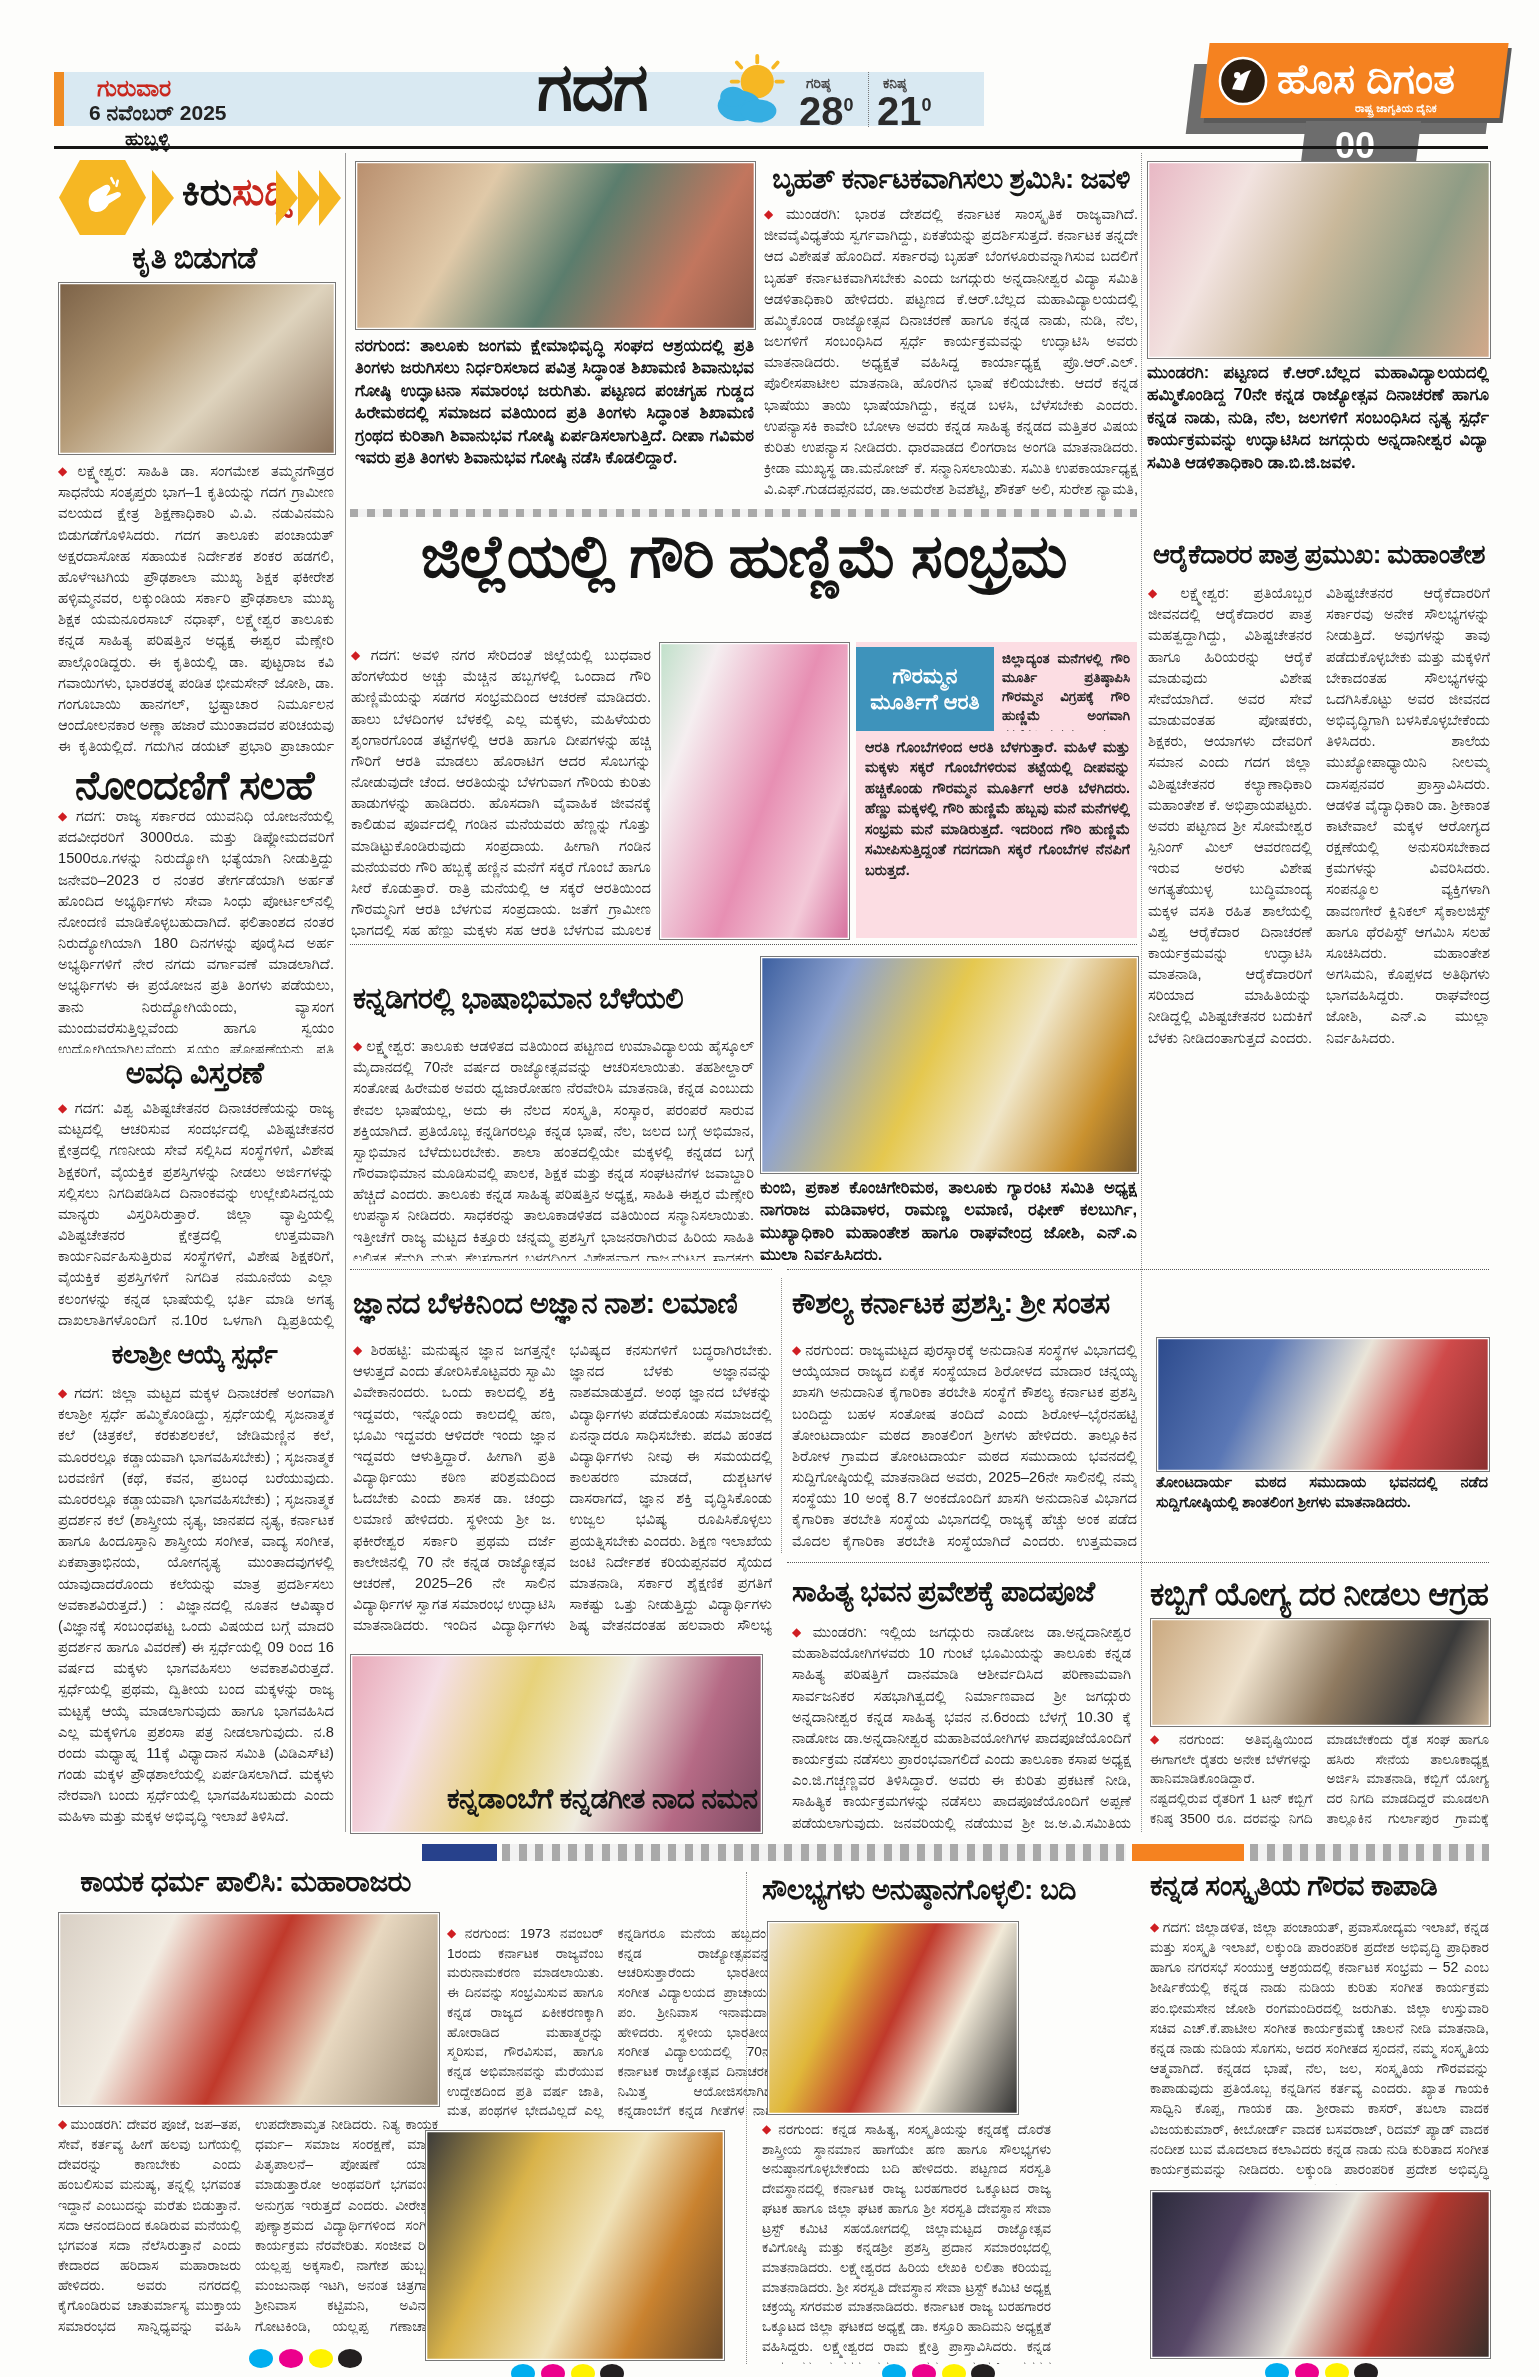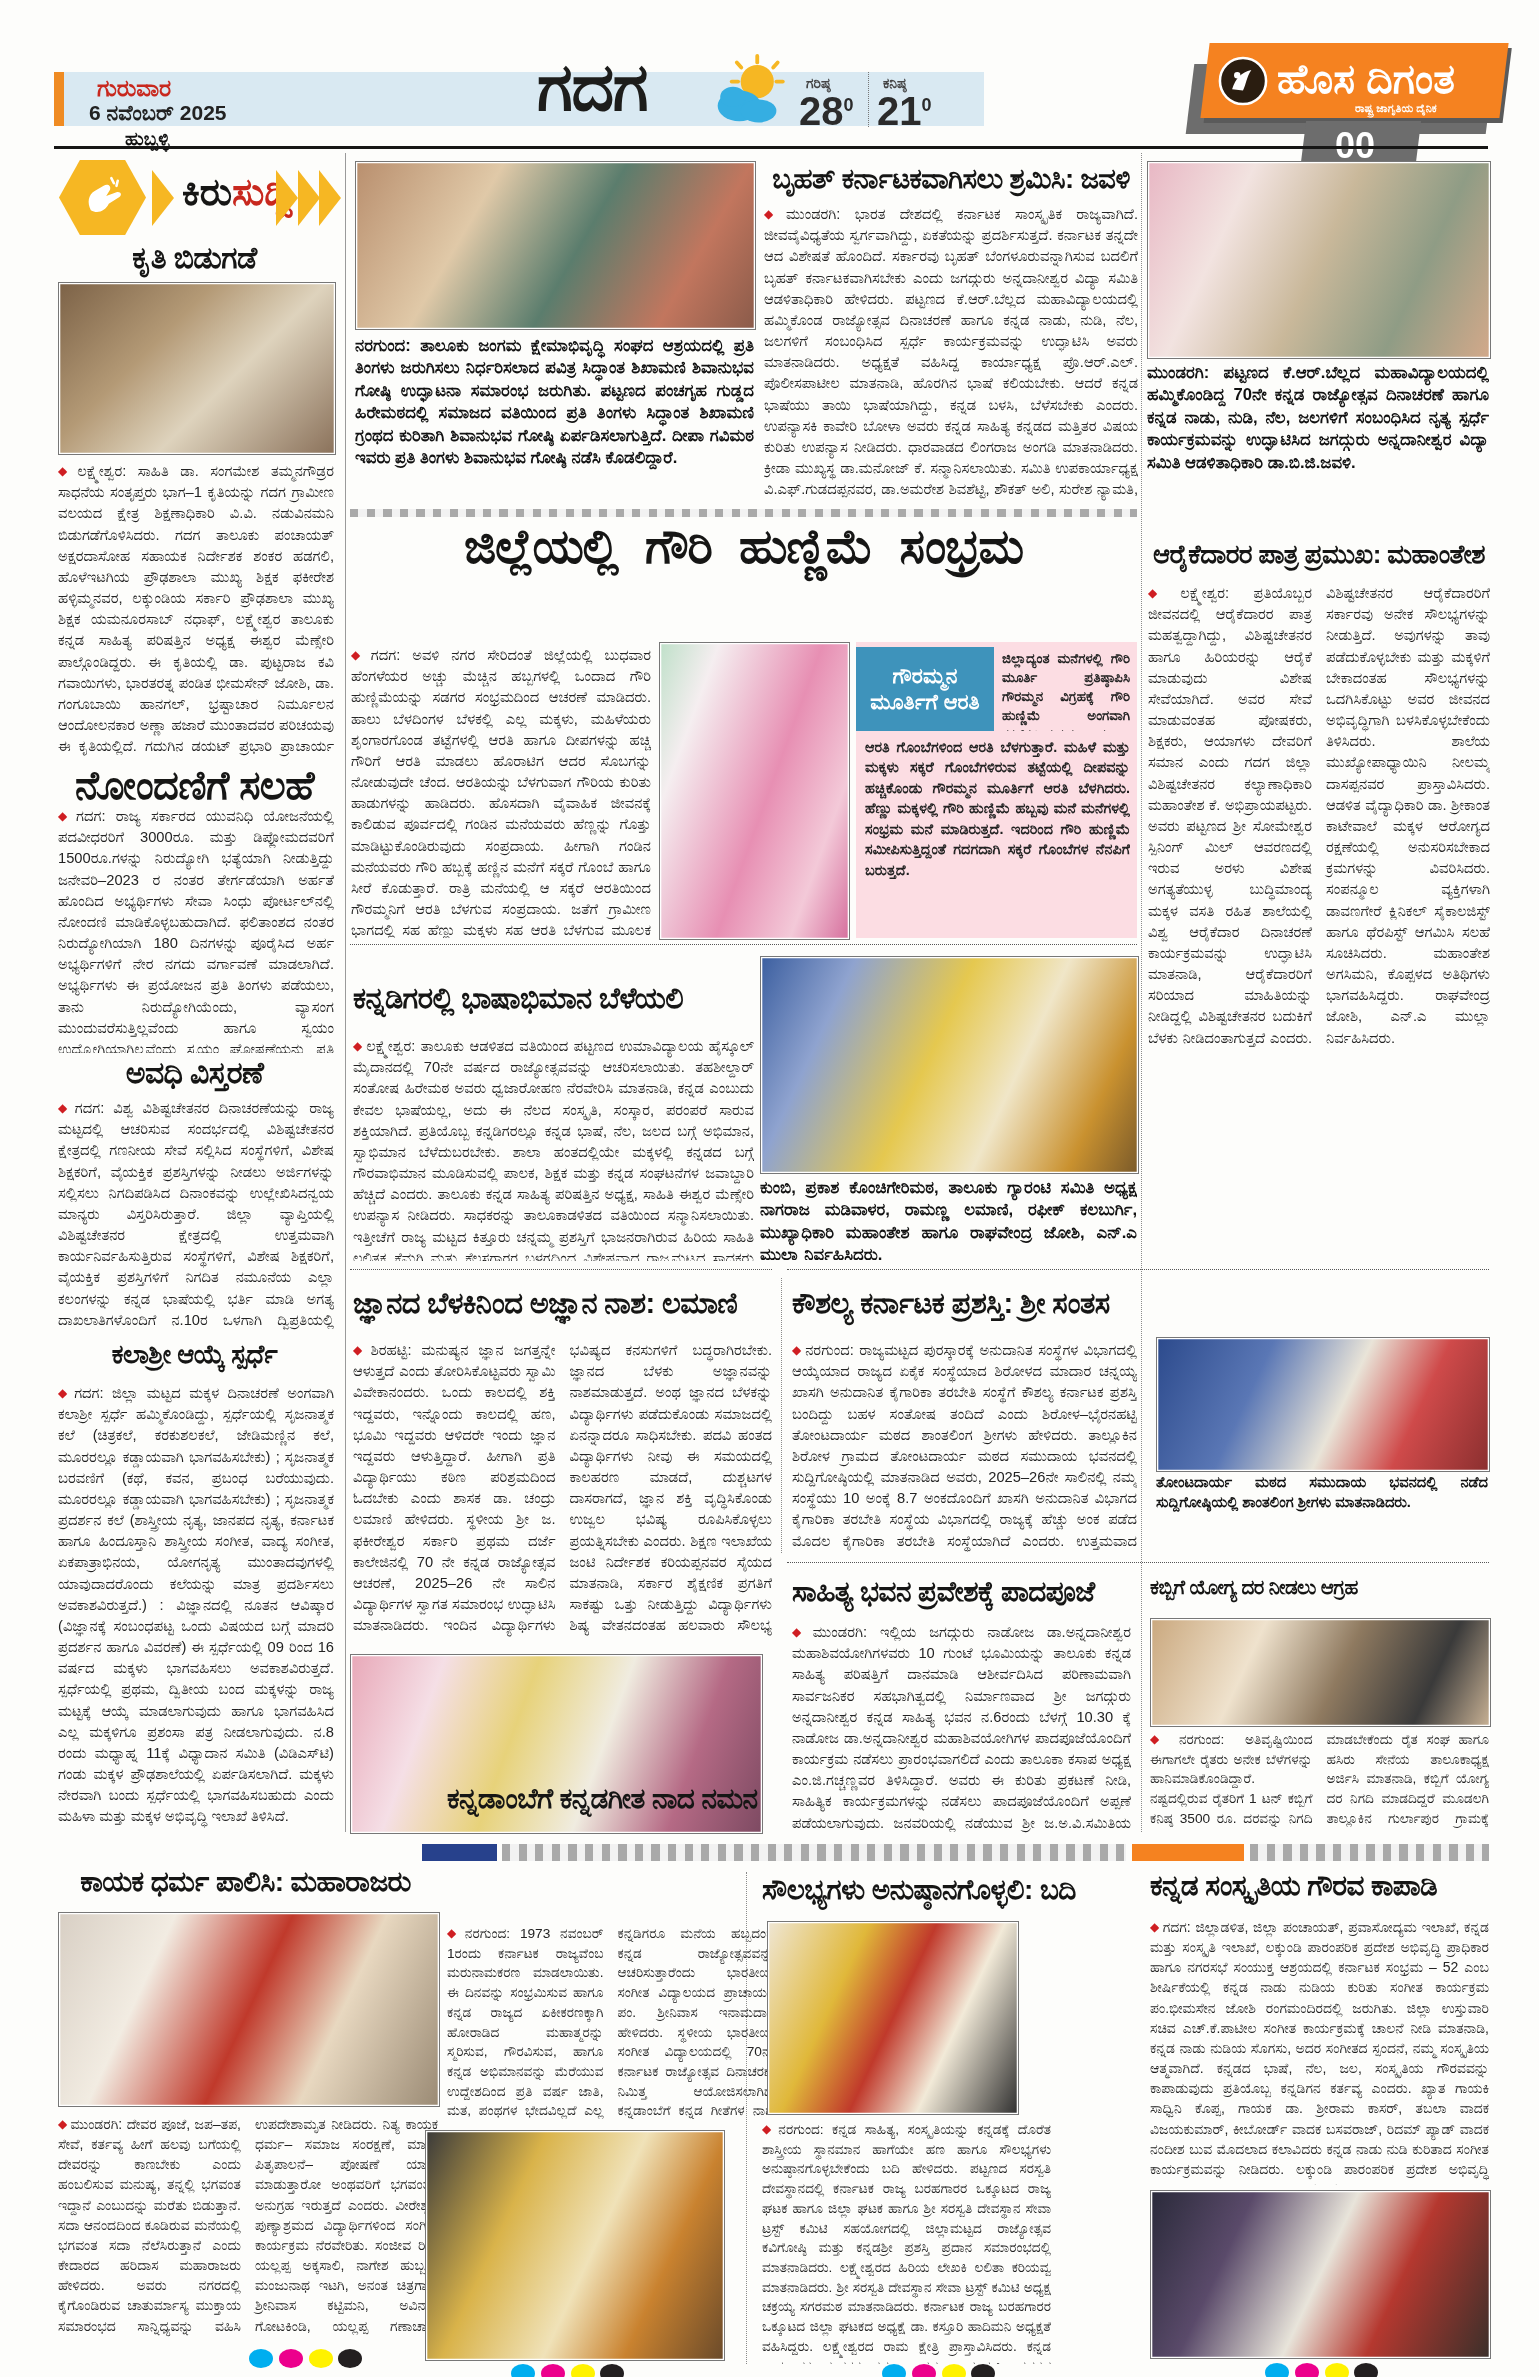--- a/index.html
+++ b/index.html
@@ -123,21 +123,21 @@
 <div class="abs caption" style="left:355px;top:335px;width:399px;height:167px;">ನರಗುಂದ: ತಾಲೂಕು ಜಂಗಮ ಕ್ಷೇಮಾಭಿವೃದ್ಧಿ ಸಂಘದ ಆಶ್ರಯದಲ್ಲಿ ಪ್ರತಿ ತಿಂಗಳು ಜರುಗಿಸಲು ನಿರ್ಧರಿಸಲಾದ ಪವಿತ್ರ ಸಿದ್ಧಾಂತ ಶಿಖಾಮಣಿ ಶಿವಾನುಭವ ಗೋಷ್ಠಿ ಉದ್ಘಾಟನಾ ಸಮಾರಂಭ ಜರುಗಿತು. ಪಟ್ಟಣದ ಪಂಚಗೃಹ ಗುಡ್ಡದ ಹಿರೇಮಠದಲ್ಲಿ ಸಮಾಜದ ವತಿಯಿಂದ ಪ್ರತಿ ತಿಂಗಳು ಸಿದ್ಧಾಂತ ಶಿಖಾಮಣಿ ಗ್ರಂಥದ ಕುರಿತಾಗಿ ಶಿವಾನುಭವ ಗೋಷ್ಠಿ ಏರ್ಪಡಿಸಲಾಗುತ್ತಿದೆ. ದೀಪಾ ಗವಿಮಠ ಇವರು ಪ್ರತಿ ತಿಂಗಳು ಶಿವಾನುಭವ ಗೋಷ್ಠಿ ನಡೆಸಿ ಕೊಡಲಿದ್ದಾರೆ.</div>
 
 <div class="abs headline" style="left:764px;top:164px;width:374px;font-size:27.5px;">ಬೃಹತ್ ಕರ್ನಾಟಕವಾಗಿಸಲು ಶ್ರಮಿಸಿ: ಜವಳಿ</div>
 <div class="abs body-text" style="left:764px;top:204px;width:374px;height:298px;"><span class="bullet">◆</span><span>ಮುಂಡರಗಿ: ಭಾರತ ದೇಶದಲ್ಲಿ ಕರ್ನಾಟಕ ಸಾಂಸ್ಕೃತಿಕ ರಾಜ್ಯವಾಗಿದೆ. ಜೀವವೈವಿಧ್ಯತೆಯ ಸ್ವರ್ಗವಾಗಿದ್ದು, ಏಕತೆಯನ್ನು ಪ್ರದರ್ಶಿಸುತ್ತದೆ. ಕರ್ನಾಟಕ ತನ್ನದೇ ಆದ ವಿಶೇಷತೆ ಹೊಂದಿದೆ. ಸರ್ಕಾರವು ಬೃಹತ್ ಬೆಂಗಳೂರುವನ್ನಾಗಿಸುವ ಬದಲಿಗೆ ಬೃಹತ್ ಕರ್ನಾಟಕವಾಗಿಸಬೇಕು ಎಂದು ಜಗದ್ಗುರು ಅನ್ನದಾನೀಶ್ವರ ವಿದ್ಯಾ ಸಮಿತಿ ಆಡಳಿತಾಧಿಕಾರಿ ಹೇಳಿದರು. ಪಟ್ಟಣದ ಕೆ.ಆರ್.ಬೆಲ್ಲದ ಮಹಾವಿದ್ಯಾಲಯದಲ್ಲಿ ಹಮ್ಮಿಕೊಂಡ ರಾಜ್ಯೋತ್ಸವ ದಿನಾಚರಣೆ ಹಾಗೂ ಕನ್ನಡ ನಾಡು, ನುಡಿ, ನೆಲ, ಜಲಗಳಿಗೆ ಸಂಬಂಧಿಸಿದ ಸ್ಪರ್ಧೆ ಕಾರ್ಯಕ್ರಮವನ್ನು ಉದ್ಘಾಟಿಸಿ ಅವರು ಮಾತನಾಡಿದರು. ಅಧ್ಯಕ್ಷತೆ ವಹಿಸಿದ್ದ ಕಾರ್ಯಾಧ್ಯಕ್ಷ ಪ್ರೊ.ಆರ್.ಎಲ್. ಪೊಲೀಸಪಾಟೀಲ ಮಾತನಾಡಿ, ಹೊರಗಿನ ಭಾಷೆ ಕಲಿಯಬೇಕು. ಆದರೆ ಕನ್ನಡ ಭಾಷೆಯು ತಾಯಿ ಭಾಷೆಯಾಗಿದ್ದು, ಕನ್ನಡ ಬಳಸಿ, ಬೆಳೆಸಬೇಕು ಎಂದರು. ಉಪನ್ಯಾಸಕಿ ಕಾವೇರಿ ಬೋಳಾ ಅವರು ಕನ್ನಡ ಸಾಹಿತ್ಯ ಕನ್ನಡದ ಮತ್ತಿತರ ವಿಷಯ ಕುರಿತು ಉಪನ್ಯಾಸ ನೀಡಿದರು. ಧಾರವಾಡದ ಲಿಂಗರಾಜ ಅಂಗಡಿ ಮಾತನಾಡಿದರು. ಕ್ರೀಡಾ ಮುಖ್ಯಸ್ಥ ಡಾ.ಮನೋಜ್ ಕೆ. ಸನ್ಮಾನಿಸಲಾಯಿತು. ಸಮಿತಿ ಉಪಕಾರ್ಯಾಧ್ಯಕ್ಷ ವಿ.ಎಫ್.ಗುಡದಪ್ಪನವರ, ಡಾ.ಅಮರೇಶ ಶಿವಶೆಟ್ಟಿ, ಶೌಕತ್ ಅಲಿ, ಸುರೇಶ ನ್ಯಾಮತಿ, ಡಾ.ಕುಮಾರ ಭರಮಗೌಡರ, ಡಾ.ಆರ್.ಎಚ್.ಜಂಗಣವಾರಿ, ಡಾ.ಸಚಿನ್ ಉಪ್ಪಾರ ಹಾಗೂ ಪ್ರಾಚಾರ್ಯ ಡಾ. ಸಂತೋಷ ಹಿರೇಮಠ ಪ್ರಾಸ್ತಾವಿಸಿದರು. ವಿದ್ಯಾರ್ಥಿಗಳನ್ನು ಸ್ವಾಗತಿಸಿದರು. ಲಕ್ಷ್ಮೀ ಕಠಕಪ್ಪನವರ ನಿರೂಪಿಸಿದರು. ಈರಮ್ಮ ಬಂಡಿವಡ್ಡರ ವಂದಿಸಿದರು.</span></div>
 
 <div class="abs photo" style="left:1147px;top:161px;width:342px;height:196px;background:linear-gradient(115deg,#e8b7c4 0%,#f2e3e0 25%,#c9b89a 50%,#8f9c85 75%,#d3a98a 100%);"></div>
 <div class="abs caption" style="left:1147px;top:362px;width:342px;height:143px;">ಮುಂಡರಗಿ: ಪಟ್ಟಣದ ಕೆ.ಆರ್.ಬೆಲ್ಲದ ಮಹಾವಿದ್ಯಾಲಯದಲ್ಲಿ ಹಮ್ಮಿಕೊಂಡಿದ್ದ 70ನೇ ಕನ್ನಡ ರಾಜ್ಯೋತ್ಸವ ದಿನಾಚರಣೆ ಹಾಗೂ ಕನ್ನಡ ನಾಡು, ನುಡಿ, ನೆಲ, ಜಲಗಳಿಗೆ ಸಂಬಂಧಿಸಿದ ನೃತ್ಯ ಸ್ಪರ್ಧೆ ಕಾರ್ಯಕ್ರಮವನ್ನು ಉದ್ಘಾಟಿಸಿದ ಜಗದ್ಗುರು ಅನ್ನದಾನೀಶ್ವರ ವಿದ್ಯಾ ಸಮಿತಿ ಆಡಳಿತಾಧಿಕಾರಿ ಡಾ.ಬಿ.ಜಿ.ಜವಳಿ.</div>
 
 <div class="abs grayband" style="left:350px;top:509px;width:787px;height:7.7px;"></div>
 
-<div class="abs headline" style="left:350px;top:525px;width:787px;font-size:48px;letter-spacing:-1.3px;font-family:Liberation Mono, monospace;">ಜಿಲ್ಲೆಯಲ್ಲಿ ಗೌರಿ ಹುಣ್ಣಿಮೆ ಸಂಭ್ರಮ</div>
+<div class="abs headline" style="left:350px;top:525px;width:787px;font-size:60px;letter-spacing:-1.3px;">ಜಿಲ್ಲೆಯಲ್ಲಿ ಗೌರಿ ಹುಣ್ಣಿಮೆ ಸಂಭ್ರಮ</div>
 <div class="abs body-text" style="left:351px;top:645px;width:300px;height:293px;"><span class="bullet">◆</span><span>ಗದಗ: ಅವಳಿ ನಗರ ಸೇರಿದಂತೆ ಜಿಲ್ಲೆಯಲ್ಲಿ ಬುಧವಾರ ಹೆಂಗಳೆಯರ ಅಚ್ಚು ಮೆಚ್ಚಿನ ಹಬ್ಬಗಳಲ್ಲಿ ಒಂದಾದ ಗೌರಿ ಹುಣ್ಣಿಮೆಯನ್ನು ಸಡಗರ ಸಂಭ್ರಮದಿಂದ ಆಚರಣೆ ಮಾಡಿದರು. ಹಾಲು ಬೆಳದಿಂಗಳ ಬೆಳಕಲ್ಲಿ ಎಲ್ಲ ಮಕ್ಕಳು, ಮಹಿಳೆಯರು ಶೃಂಗಾರಗೊಂಡ ತಟ್ಟೆಗಳಲ್ಲಿ ಆರತಿ ಹಾಗೂ ದೀಪಗಳನ್ನು ಹಚ್ಚಿ ಗೌರಿಗೆ ಆರತಿ ಮಾಡಲು ಹೊರಾಟಿಗ ಆದರ ಸೊಬಗನ್ನು ನೋಡುವುದೇ ಚೆಂದ. ಆರತಿಯನ್ನು ಬೆಳಗುವಾಗ ಗೌರಿಯ ಕುರಿತು ಹಾಡುಗಳನ್ನು ಹಾಡಿದರು. ಹೊಸದಾಗಿ ವೈವಾಹಿಕ ಜೀವನಕ್ಕೆ ಕಾಲಿಡುವ ಪೂರ್ವದಲ್ಲಿ ಗಂಡಿನ ಮನೆಯವರು ಹೆಣ್ಣನ್ನು ಗೊತ್ತು ಮಾಡಿಟ್ಟುಕೊಂಡಿರುವುದು ಸಂಪ್ರದಾಯ. ಹೀಗಾಗಿ ಗಂಡಿನ ಮನೆಯವರು ಗೌರಿ ಹಬ್ಬಕ್ಕೆ ಹಣ್ಣಿನ ಮನೆಗೆ ಸಕ್ಕರೆ ಗೊಂಬೆ ಹಾಗೂ ಸೀರೆ ಕೊಡುತ್ತಾರೆ. ರಾತ್ರಿ ಮನೆಯಲ್ಲಿ ಆ ಸಕ್ಕರೆ ಆರತಿಯಿಂದ ಗೌರಮ್ಮನಿಗೆ ಆರತಿ ಬೆಳಗುವ ಸಂಪ್ರದಾಯ. ಜತೆಗೆ ಗ್ರಾಮೀಣ ಭಾಗದಲ್ಲಿ ಸಹ ಹೆಣ್ಣು ಮಕ್ಕಳು ಸಹ ಆರತಿ ಬೆಳಗುವ ಮೂಲಕ ಗೌರಿ ಹುಣ್ಣಿಮೆ ಆಚರಣೆ ಮಾಡುತ್ತಾರೆ.</span></div>
 <div class="abs photo" style="left:659px;top:642px;width:189px;height:296px;background:linear-gradient(110deg,#bfe0c9 0%,#f5eef0 20%,#e78fb3 55%,#f3c9d8 80%,#d66f9d 100%);"></div>
 <div class="abs pinkpanel" style="left:856px;top:642px;width:281px;height:296px;"></div>
 <div class="abs bluebox" style="left:856px;top:647px;width:138px;height:84px;font-size:21px;">
     <span style="padding:0 6.4px;">ಗೌರಮ್ಮನ ಮೂರ್ತಿಗೆ ಆರತಿ</span>
   </div>
 <div class="abs pink-text" style="left:1002px;top:649px;width:128px;height:82px;font-size:13.4px;">ಜಿಲ್ಲಾದ್ಯಂತ ಮನೆಗಳಲ್ಲಿ ಗೌರಿ ಮೂರ್ತಿ ಪ್ರತಿಷ್ಠಾಪಿಸಿ ಗೌರಮ್ಮನ ವಿಗ್ರಹಕ್ಕೆ ಗೌರಿ ಹುಣ್ಣಿಮೆ ಅಂಗವಾಗಿ ಸಕ್ಕರೆಗಳಿಂದ ತಯಾರಿಸಿದ</div>
 <div class="abs pink-text" style="left:865px;top:737px;width:265px;height:196px;">ಆರತಿ ಗೊಂಬೆಗಳಿಂದ ಆರತಿ ಬೆಳಗುತ್ತಾರೆ. ಮಹಿಳೆ ಮತ್ತು ಮಕ್ಕಳು ಸಕ್ಕರೆ ಗೊಂಬೆಗಳಿರುವ ತಟ್ಟೆಯಲ್ಲಿ ದೀಪವನ್ನು ಹಚ್ಚಿಕೊಂಡು ಗೌರಮ್ಮನ ಮೂರ್ತಿಗೆ ಆರತಿ ಬೆಳಗಿದರು. ಹೆಣ್ಣು ಮಕ್ಕಳಲ್ಲಿ ಗೌರಿ ಹುಣ್ಣಿಮೆ ಹಬ್ಬವು ಮನೆ ಮನೆಗಳಲ್ಲಿ ಸಂಭ್ರಮ ಮನೆ ಮಾಡಿರುತ್ತದೆ. ಇದರಿಂದ ಗೌರಿ ಹುಣ್ಣಿಮೆ ಸಮೀಪಿಸುತ್ತಿದ್ದಂತೆ ಗದಗದಾಗಿ ಸಕ್ಕರೆ ಗೊಂಬೆಗಳ ನೆನಪಿಗೆ ಬರುತ್ತದೆ.</div>
 
 <div class="abs vdot" style="left:1141px;top:153px;height:1679px;"></div>
@@ -161,21 +161,21 @@
 <div class="abs headline-left" style="left:792px;top:1288px;width:345px;font-size:29px;">ಕೌಶಲ್ಯ ಕರ್ನಾಟಕ ಪ್ರಶಸ್ತಿ: ಶ್ರೀ ಸಂತಸ</div>
 <div class="abs photo" style="left:1156px;top:1337px;width:332px;height:133px;background:linear-gradient(115deg,#2c4a8c 0%,#5a77b5 30%,#e9e4d8 55%,#cf4a4a 75%,#8a2f2f 100%);"></div>
 <div class="abs caption" style="left:1156px;top:1473px;width:332px;height:41px;font-size:14.7px;">ತೋಂಟದಾರ್ಯ ಮಠದ ಸಮುದಾಯ ಭವನದಲ್ಲಿ ನಡೆದ ಸುದ್ದಿಗೋಷ್ಠಿಯಲ್ಲಿ ಶಾಂತಲಿಂಗ ಶ್ರೀಗಳು ಮಾತನಾಡಿದರು.</div>
 <div class="abs body-text" style="left:792px;top:1340px;width:345px;height:212px;"><span class="bullet">◆</span><span>ನರಗುಂದ: ರಾಜ್ಯಮಟ್ಟದ ಪುರಸ್ಕಾರಕ್ಕೆ ಅನುದಾನಿತ ಸಂಸ್ಥೆಗಳ ವಿಭಾಗದಲ್ಲಿ ಆಯ್ಕೆಯಾದ ರಾಜ್ಯದ ಏಕೈಕ ಸಂಸ್ಥೆಯಾದ ಶಿರೋಳದ ಮಾದಾರ ಚನ್ನಯ್ಯ ಖಾಸಗಿ ಅನುದಾನಿತ ಕೈಗಾರಿಕಾ ತರಬೇತಿ ಸಂಸ್ಥೆಗೆ ಕೌಶಲ್ಯ ಕರ್ನಾಟಕ ಪ್ರಶಸ್ತಿ ಬಂದಿದ್ದು ಬಹಳ ಸಂತೋಷ ತಂದಿದೆ ಎಂದು ಶಿರೋಳ–ಭೈರನಹಟ್ಟಿ ತೋಂಟದಾರ್ಯ ಮಠದ ಶಾಂತಲಿಂಗ ಶ್ರೀಗಳು ಹೇಳಿದರು. ತಾಲ್ಲೂಕಿನ ಶಿರೋಳ ಗ್ರಾಮದ ತೋಂಟದಾರ್ಯ ಮಠದ ಸಮುದಾಯ ಭವನದಲ್ಲಿ ಸುದ್ದಿಗೋಷ್ಠಿಯಲ್ಲಿ ಮಾತನಾಡಿದ ಅವರು, 2025–26ನೇ ಸಾಲಿನಲ್ಲಿ ನಮ್ಮ ಸಂಸ್ಥೆಯು 10 ಅಂಕ್ಕೆ 8.7 ಅಂಕದೊಂದಿಗೆ ಖಾಸಗಿ ಅನುದಾನಿತ ವಿಭಾಗದ ಕೈಗಾರಿಕಾ ತರಬೇತಿ ಸಂಸ್ಥೆಯ ವಿಭಾಗದಲ್ಲಿ ರಾಜ್ಯಕ್ಕೆ ಹೆಚ್ಚು ಅಂಕ ಪಡೆದ ಮೊದಲ ಕೈಗಾರಿಕಾ ತರಬೇತಿ ಸಂಸ್ಥೆಯಾಗಿದೆ ಎಂದರು. ಉತ್ತಮವಾದ ಸುಸಜ್ಜಿತ ಕಾಲೇಜಿಗೆ ಸರ್ಕಾರ ಕೊಡುವ ಕೌಶಲ್ಯ ಕರ್ನಾಟಕ ಪ್ರಶಸ್ತಿಗೆ ನಮ್ಮ ಶಿರೋಳ ಕಾಲೇಜು ಆಯ್ಕೆಯಾಗಿದ್ದು ಈ ಕೀರ್ತಿ ಹಿಂದಿನ ಪೀಠಾಧಿಪತಿ ಲಿಂ.ಸಿದ್ಧಲಿಂಗ ಶ್ರೀಗಳು ಹಾಗೂ ಲಿಂ.ಗುರುಬಸವ ಶ್ರೀಗಳು, ಗದಗಿನ ಇಂದಿನ ಪ್ರಾಚಾರ್ಯ ಬಸವರಾಜ ಅವರಿಗೆ ಸಲ್ಲುತ್ತದೆ. ಅಶೋಕ ಲಲಿತ ಹೋಟೆಲ್‌ನಲ್ಲಿ ಕರ್ನಾಟಕ ಪ್ರಶಸ್ತಿಯನ್ನು ಸಚಿವ ಸಂತೋಷ ಲಾಡ್ ಅವರು ಪ್ರದಾನ ಮಾಡಿದರು. ಕೋಡಬಳಿ, ಪ್ರಕಾಶಗೌಡ, ಶರಣಪ್ಪಗೌಡ ತಿರಕನಗೌಡ್ರ, ವೀರನಗೌಡ್ರ, ಬಸವರಾಜ ಕೊಣ್ಣೂರ, ಕುಪ್ಪಸ, ಪ್ರಾಚಾರ್ಯ ಬಸವರಾಜ ಸಾಲಿಮಠ ಇತರರಿದ್ದರು.</span></div>
 <div class="abs body-text" style="left:1156px;top:1517px;width:332px;height:37px;font-size:14px;"></div>
 
 <div class="abs dotline" style="left:787px;top:1562px;width:702px;"></div>
 <div class="abs headline-left" style="left:792px;top:1577px;width:339px;font-size:28px;">ಸಾಹಿತ್ಯ ಭವನ ಪ್ರವೇಶಕ್ಕೆ ಪಾದಪೂಜೆ</div>
 <div class="abs body-text" style="left:792px;top:1622px;width:339px;height:211px;"><span class="bullet">◆</span><span>ಮುಂಡರಗಿ: ಇಲ್ಲಿಯ ಜಗದ್ಗುರು ನಾಡೋಜ ಡಾ.ಅನ್ನದಾನೀಶ್ವರ ಮಹಾಶಿವಯೋಗಿಗಳವರು 10 ಗುಂಟೆ ಭೂಮಿಯನ್ನು ತಾಲೂಕು ಕನ್ನಡ ಸಾಹಿತ್ಯ ಪರಿಷತ್ತಿಗೆ ದಾನಮಾಡಿ ಆಶೀರ್ವದಿಸಿದ ಪರಿಣಾಮವಾಗಿ ಸಾರ್ವಜನಿಕರ ಸಹಭಾಗಿತ್ವದಲ್ಲಿ ನಿರ್ಮಾಣವಾದ ಶ್ರೀ ಜಗದ್ಗುರು ಅನ್ನದಾನೀಶ್ವರ ಕನ್ನಡ ಸಾಹಿತ್ಯ ಭವನ ನ.6ರಂದು ಬೆಳಗ್ಗೆ 10.30 ಕ್ಕೆ ನಾಡೋಜ ಡಾ.ಅನ್ನದಾನೀಶ್ವರ ಮಹಾಶಿವಯೋಗಿಗಳ ಪಾದಪೂಜೆಯೊಂದಿಗೆ ಕಾರ್ಯಕ್ರಮ ನಡೆಸಲು ಪ್ರಾರಂಭವಾಗಲಿದೆ ಎಂದು ತಾಲೂಕಾ ಕಸಾಪ ಅಧ್ಯಕ್ಷ ಎಂ.ಜಿ.ಗಚ್ಚಣ್ಣವರ ತಿಳಿಸಿದ್ದಾರೆ. ಅವರು ಈ ಕುರಿತು ಪ್ರಕಟಣೆ ನೀಡಿ, ಸಾಹಿತ್ಯಿಕ ಕಾರ್ಯಕ್ರಮಗಳನ್ನು ನಡೆಸಲು ಪಾದಪೂಜೆಯೊಂದಿಗೆ ಅಪ್ಪಣೆ ಪಡೆಯಲಾಗುವುದು. ಜನವರಿಯಲ್ಲಿ ನಡೆಯುವ ಶ್ರೀ ಜ.ಅ.ವಿ.ಸಮಿತಿಯ ಶತಮಾನೋತ್ಸವ ಕಾರ್ಯಕ್ರಮದಲ್ಲಿ ಈ ಸಾಹಿತ್ಯ ಭವನವನ್ನು ಅಧಿಕೃತವಾಗಿ ಉದ್ಘಾಟಿಸಲಾಗುವುದು. ಶೀಘ್ರದಲ್ಲಿಯೇ ಸಮಿತಿಯ ಶಿಕ್ಷಣ ಮಹಾವಿದ್ಯಾಲಯ ಮತ್ತು ಕೆ.ಆರ್.ಬೆಲ್ಲದ ಕಾಲೇಜು ಸಹಯೋಗದೊಂದಿಗೆ ಪೂಜ್ಯರ ಕಾರ್ಯಕ್ರಮ ನಡೆಯಲಿದೆ.</span></div>
 
-<div class="abs headline-left" style="left:1150px;top:1577px;width:339px;font-size:20px;">ಕಬ್ಬಿಗೆ ಯೋಗ್ಯ ದರ ನೀಡಲು ಆಗ್ರಹ</div>
+<div class="abs headline-left" style="left:1150px;top:1577px;width:339px;font-size:32px;">ಕಬ್ಬಿಗೆ ಯೋಗ್ಯ ದರ ನೀಡಲು ಆಗ್ರಹ</div>
 <div class="abs photo" style="left:1150px;top:1618px;width:339px;height:107px;background:linear-gradient(115deg,#caa87e 0%,#efe2cd 30%,#8f7a60 55%,#3a3a3a 80%,#c9b295 100%);"></div>
 <div class="abs body-text body-2col" style="left:1150px;top:1730px;width:339px;height:102px;font-size:13.7px;"><span class="bullet">◆</span><span>ನರಗುಂದ: ಅತಿವೃಷ್ಟಿಯಿಂದ ಈಗಾಗಲೇ ರೈತರು ಅನೇಕ ಬೆಳೆಗಳನ್ನು ಹಾನಿಮಾಡಿಕೊಂಡಿದ್ದಾರೆ. ನಷ್ಟದಲ್ಲಿರುವ ರೈತರಿಗೆ 1 ಟನ್ ಕಬ್ಬಿಗೆ ಕನಿಷ್ಠ 3500 ರೂ. ದರವನ್ನು ನಿಗದಿ ಮಾಡಬೇಕೆಂದು ರೈತ ಸಂಘ ಹಾಗೂ ಹಸಿರು ಸೇನೆಯ ತಾಲೂಕಾಧ್ಯಕ್ಷ ಅರ್ಜಿಸಿ ಮಾತನಾಡಿ, ಕಬ್ಬಿಗೆ ಯೋಗ್ಯ ದರ ನಿಗದಿ ಮಾಡದಿದ್ದರೆ ಮೂಡಲಗಿ ತಾಲ್ಲೂಕಿನ ಗುರ್ಲಾಪುರ ಗ್ರಾಮಕ್ಕೆ ಭೇಟಿ ನೀಡಿ ಹೋರಾಟದಲ್ಲಿ ನಿರತರಾದ ರೈತರಿಗೆ ಬೆಂಬಲವಾಗಿ ಗುರ್ಲಾಪುರ ಚಲೋ ಕರೆ ಕೊಡಬೇಕಾಗುತ್ತದೆ ಎಂದರು. ಶೇಖರಗೌಡ ಭಾಗವಹಿಸಿದ್ದರು.</span></div>
 
 <div class="abs" style="left:422px;top:1844px;width:75px;height:16.6px;background:#27418c;"></div>
 <div class="abs grayband" style="left:502px;top:1844px;width:624px;height:16.6px;"></div>
 <div class="abs" style="left:1132px;top:1844px;width:112px;height:16.6px;background:#f58220;"></div>
 <div class="abs grayband" style="left:1250px;top:1844px;width:239px;height:16.6px;"></div>
 
 <div class="abs headline" style="left:54px;top:1867px;width:383px;font-size:28px;">ಕಾಯಕ ಧರ್ಮ ಪಾಲಿಸಿ: ಮಹಾರಾಜರು</div>
 <div class="abs photo" style="left:58px;top:1912px;width:380px;height:193px;background:linear-gradient(115deg,#d8cfc4 0%,#f2ece2 25%,#c0392b 50%,#e8d8c0 70%,#9a8a74 100%);"></div>

